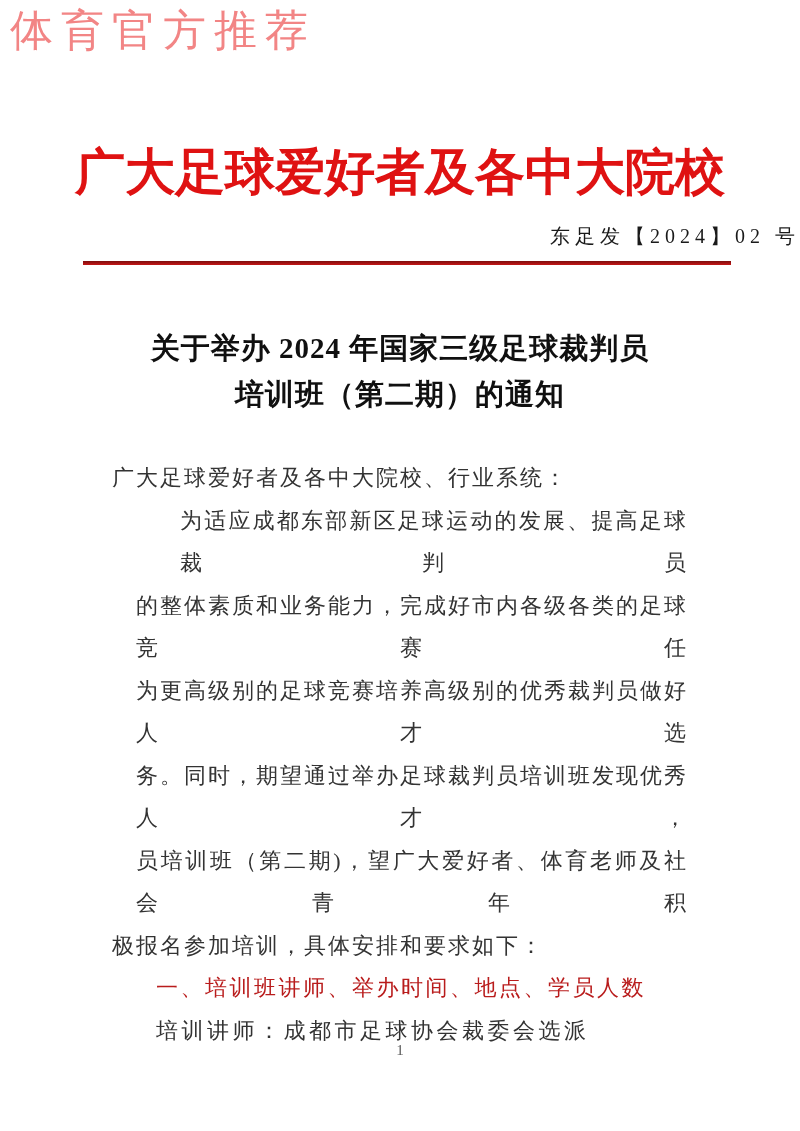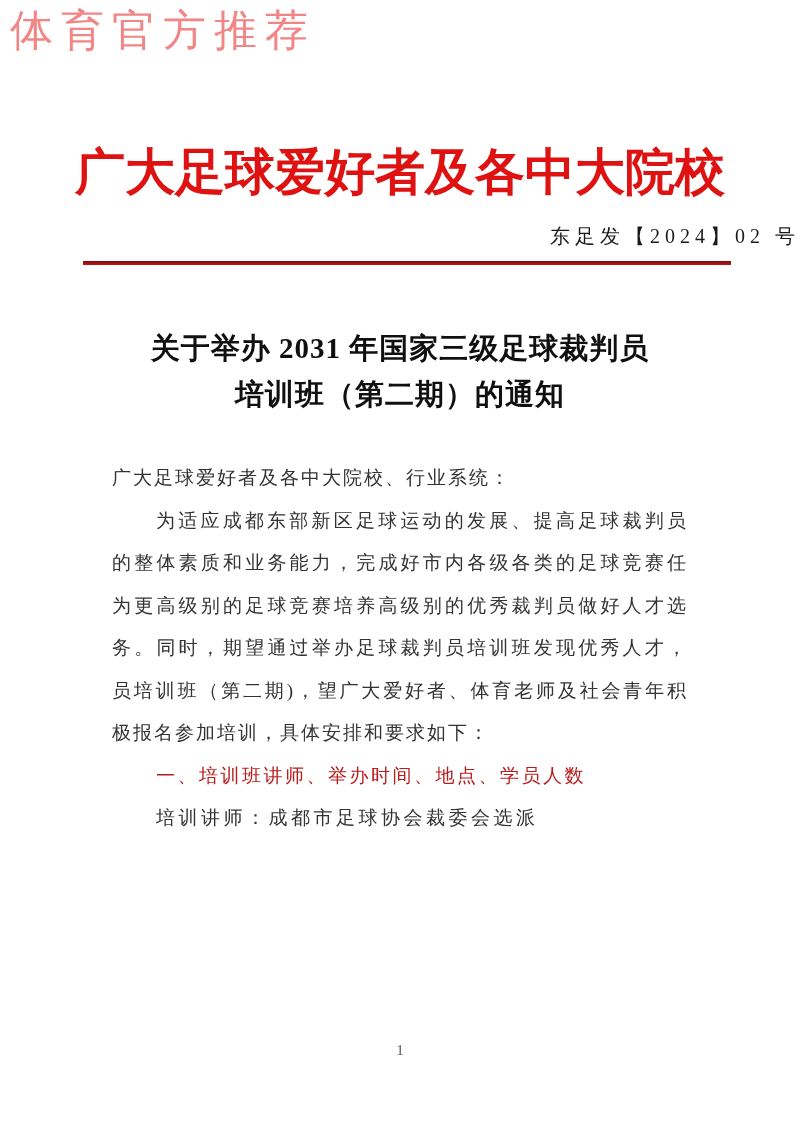--- a/index.html
+++ b/index.html
@@ -56,30 +56,31 @@
     line-height: 46px;
     font-weight: 700;
     color: #101010;
     letter-spacing: 1px;
   }
   .doc-body {
     margin: 40px 112px 0 112px;
     width: 576px;
   }
   .line {
-    font-size: 19px;
+    font-size: 22px;
     line-height: 42.5px;
     letter-spacing: 2px;
     color: #333333;
     white-space: nowrap;
   }
   .line.full {
     white-space: normal;
     text-align: justify;
     text-align-last: justify;
+    margin-left: 24px;
   }
   .line.indent {
     padding-left: 44px;
   }
   .line.heading {
     font-weight: 400;
     color: #b91c1c;
     letter-spacing: 2.5px;
   }
   .line.item {
@@ -102,21 +103,21 @@
 
   <div class="watermark">体育官方推荐</div>
 
   <div class="org-title">广大足球爱好者及各中大院校</div>
 
   <div class="doc-number">东足发【2024】02 号</div>
 
   <div class="red-rule"></div>
 
   <div class="notice-title">
-    <div>关于举办 2031 年国家三级足球裁判员</div>
+    <div>关于举办 2024 年国家三级足球裁判员</div>
     <div>培训班（第二期）的通知</div>
   </div>
 
   <div class="doc-body">
 
     <div class="line">广大足球爱好者及各中大院校、行业系统：</div>
 
     <div class="line full indent">为适应成都东部新区足球运动的发展、提高足球裁判员</div>
     <div class="line full">的整体素质和业务能力，完成好市内各级各类的足球竞赛任</div>
     <div class="line full">为更高级别的足球竞赛培养高级别的优秀裁判员做好人才选</div>

